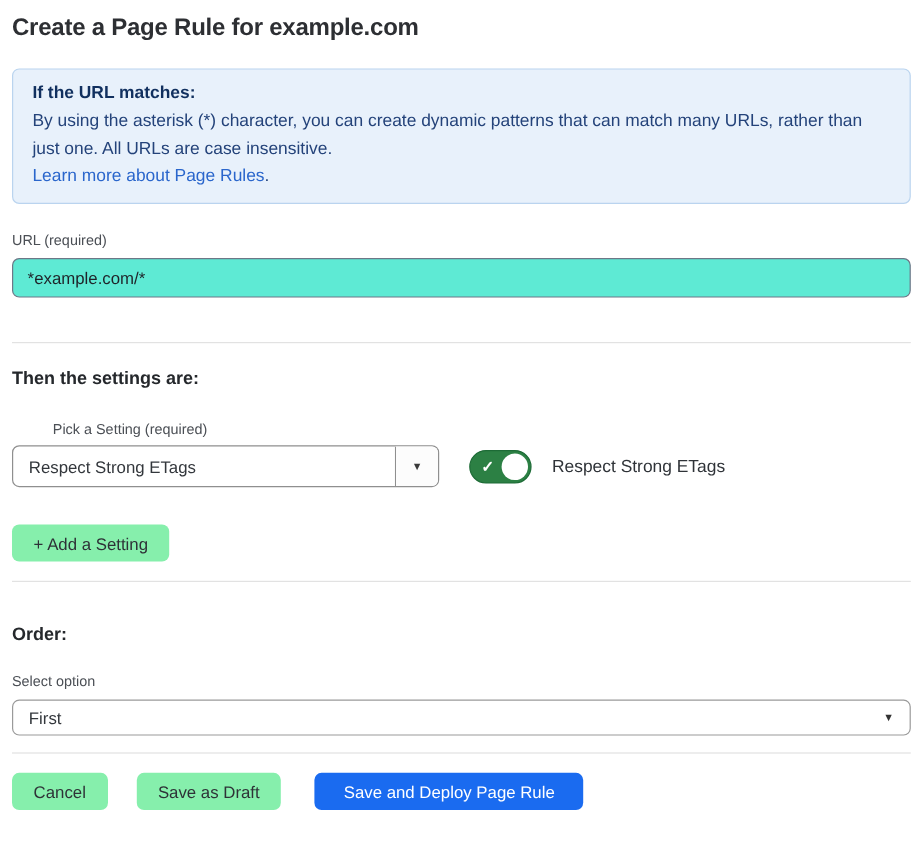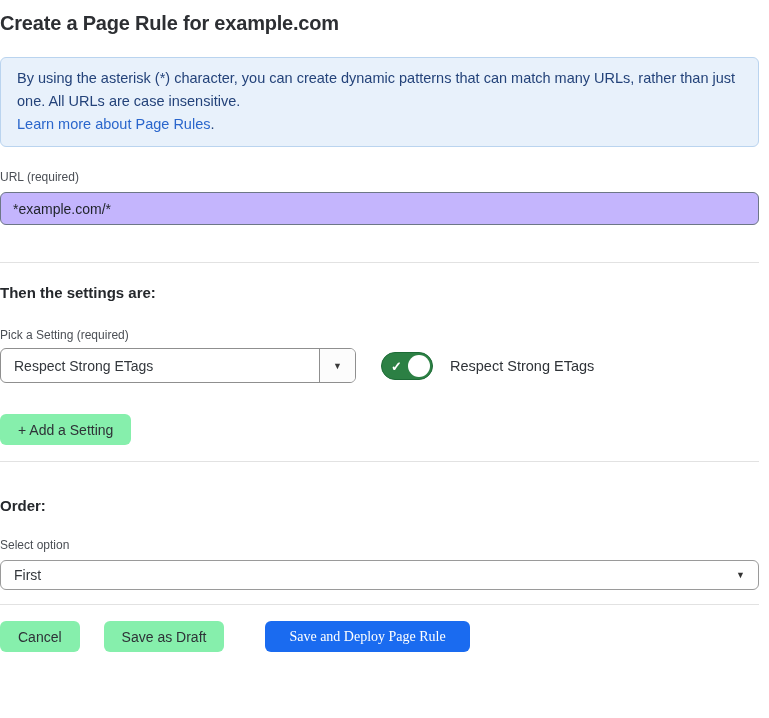--- a/index.html
+++ b/index.html
@@ -4,21 +4,21 @@
 <style>
   * { box-sizing: border-box; }
   html, body { margin: 0; padding: 0; }
   body {
     width: 769px; height: 718px;
     background: #ffffff;
     font-family: "Liberation Sans", sans-serif;
     color: #333;
     overflow: hidden;
   }
-  .page { padding: 10px 10px 0 0; }
+  .page { padding: 10px 10px 0 10px; }
 
   .page-title {
     margin: 0;
     font-size: 20px;
     font-weight: 700;
     color: #2d2f33;
     letter-spacing: -0.2px;
     line-height: 26px;
   }
 
@@ -56,21 +56,21 @@
     font-size: 12px;
     color: #4b4f55;
     line-height: 17px;
   }
 
   .url-input {
     display: block;
     margin-top: 6px;
     width: 100%;
     height: 33px;
-    background: #c4b5fd;
+    background: #5eead4;
     border: 1px solid #6d7787;
     border-radius: 6px;
     padding: 0 12px;
     font-size: 14px;
     color: #1f2329;
     font-family: "Liberation Sans", sans-serif;
     outline: none;
   }
 
   .divider {
@@ -84,21 +84,21 @@
 
   .section-heading {
     margin: 20px 0 0 0;
     font-size: 15px;
     font-weight: 700;
     color: #25282c;
     line-height: 19px;
   }
   .section-heading.order { margin-top: 34px; }
 
-  .picker-label { margin-top: 25px; }
+  .picker-label { margin-top: 25px; margin-left: 34px; }
 
   .setting-row {
     margin-top: 4px;
     display: flex;
     align-items: center;
   }
 
   .select-box {
     display: flex;
     align-items: center;
@@ -208,30 +208,31 @@
     line-height: 21px;
     color: #3c3c3c;
   }
 
   .footer-actions {
     margin-top: 16px;
     display: flex;
     gap: 24px;
     align-items: flex-end;
   }
-  .footer-actions .blue { margin-left: 17px; font-family: Liberation Serif, serif; }
+  .footer-actions .blue { margin-left: 4px; }
 </style>
 </head>
 <body>
 
 <div class="page">
 
   <h1 class="page-title">Create a Page Rule for example.com</h1>
 
   <div class="info-box">
+    <div class="info-heading">If the URL matches:</div>
     <div class="info-body">By using the asterisk (*) character, you can create dynamic patterns that can match many URLs, rather than just one. All URLs are case insensitive.</div>
     <div class="info-link-line">
       <a>Learn more about Page Rules</a><span>.</span>
     </div>
   </div>
 
   <label class="field-label">URL (required)</label>
   <input class="url-input" type="text" value="*example.com/*" style="">
 
   <hr class="divider d1">

